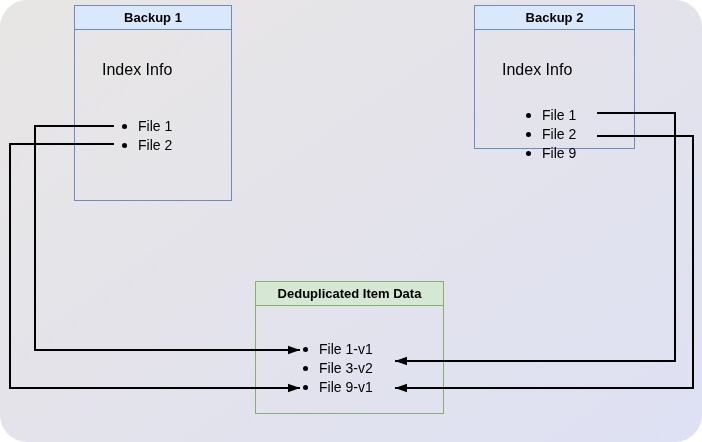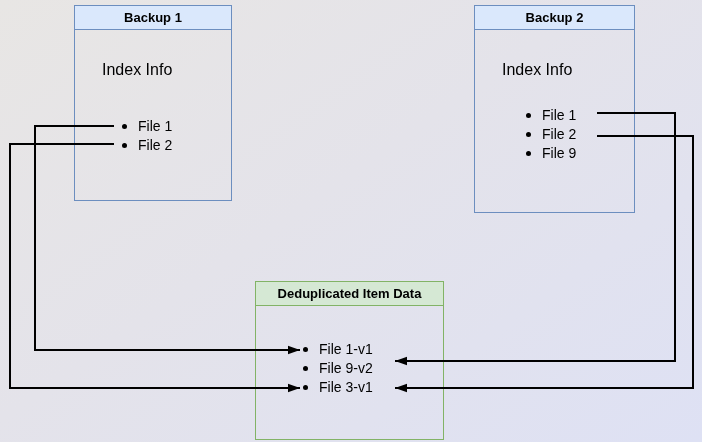--- a/index.html
+++ b/index.html
@@ -5,20 +5,21 @@
   html, body { margin: 0; padding: 0; }
   body {
     width: 702px; height: 442px;
     font-family: "Liberation Sans", "DejaVu Sans", sans-serif;
     overflow: hidden;
   }
   .canvas {
     position: relative;
     width: 702px; height: 442px;
     background: linear-gradient(145deg, #e8e6e4 0%, #e4e3ea 45%, #dee1f4 100%);
+    border-radius: 27px;
   }
   .node {
     position: absolute;
     border: 1px solid;
     background: transparent;
     box-sizing: border-box;
   }
   .node .titlebar {
     height: 24px;
     line-height: 24px;
@@ -83,37 +84,37 @@
 
   <div class="node blue" style="left:74px; top:5px; width:158px; height:196px;">
     <div class="titlebar">Backup 1</div>
   </div>
   <div class="subtitle" style="left:102px; top:61px;">Index Info</div>
   <ul class="filelist list-b1">
     <li>File 1</li>
     <li>File 2</li>
   </ul>
 
-  <div class="node blue" style="left:474px; top:5px; width:161px; height:208px;">
+  <div class="node blue" style="left:474px; top:5px; width:161px; height:144px;">
     <div class="titlebar">Backup 2</div>
   </div>
   <div class="subtitle" style="left:502px; top:61px;">Index Info</div>
   <ul class="filelist list-b2">
     <li>File 1</li>
     <li>File 2</li>
     <li>File 9</li>
   </ul>
 
-  <div class="node green" style="left:255px; top:281px; width:189px; height:159px;">
+  <div class="node green" style="left:255px; top:281px; width:189px; height:133px;">
     <div class="titlebar">Deduplicated Item Data</div>
   </div>
   <ul class="filelist list-dedup">
     <li>File 1-v1</li>
-    <li>File 9-v2</li>
-    <li>File 3-v1</li>
+    <li>File 3-v2</li>
+    <li>File 9-v1</li>
   </ul>
 
   <svg class="connectors" id="connector-svg" viewBox="0 0 702 442">
     <defs>
       <marker id="arrowhead" markerWidth="13" markerHeight="10" refX="12" refY="5" orient="auto" markerUnits="userSpaceOnUse">
         <path d="M0,0.8 L12,5 L0,9.2 Z" fill="#000"></path>
       </marker>
     </defs>
   <polyline points="114,126 35,126 35,350 300,350" fill="none" stroke="#000000" stroke-width="2" marker-end="url(#arrowhead)"></polyline>
       <polyline points="114,144 10,144 10,388 300,388" fill="none" stroke="#000000" stroke-width="2" marker-end="url(#arrowhead)"></polyline>

